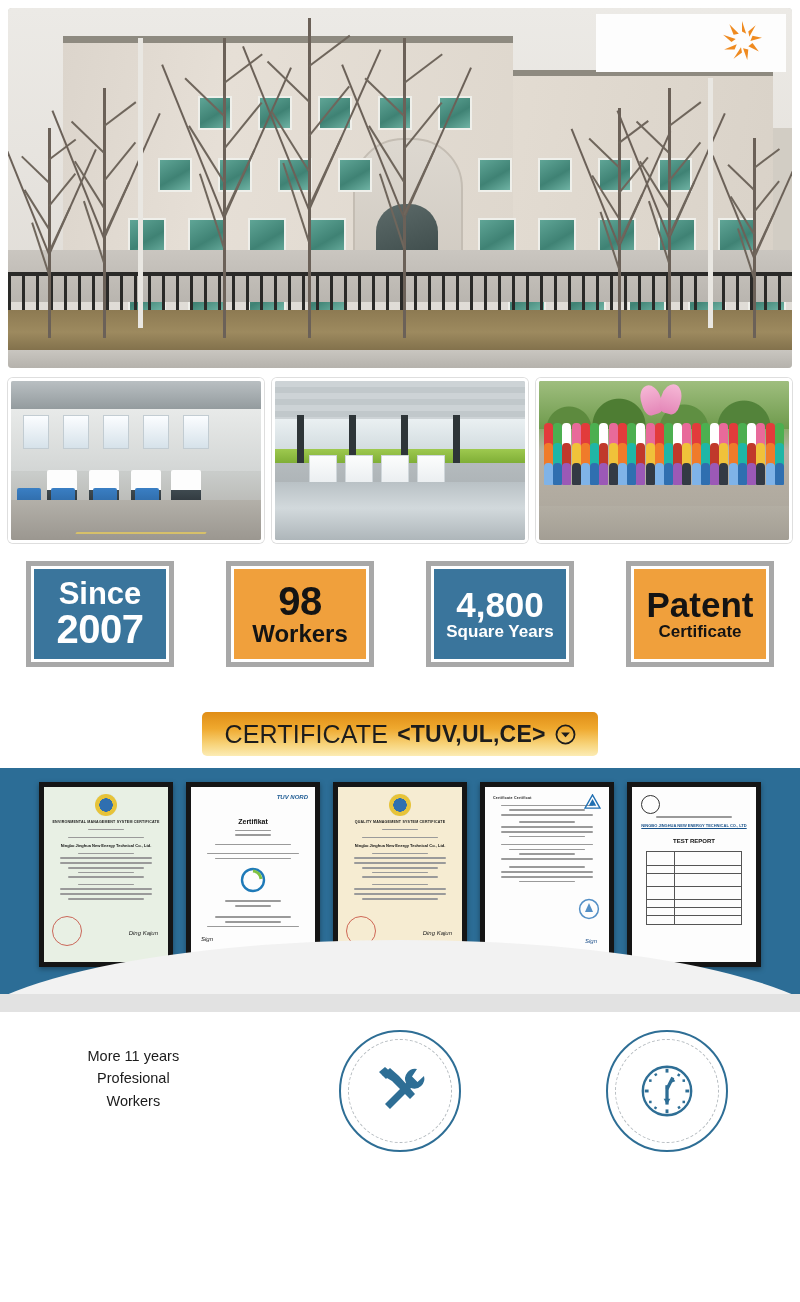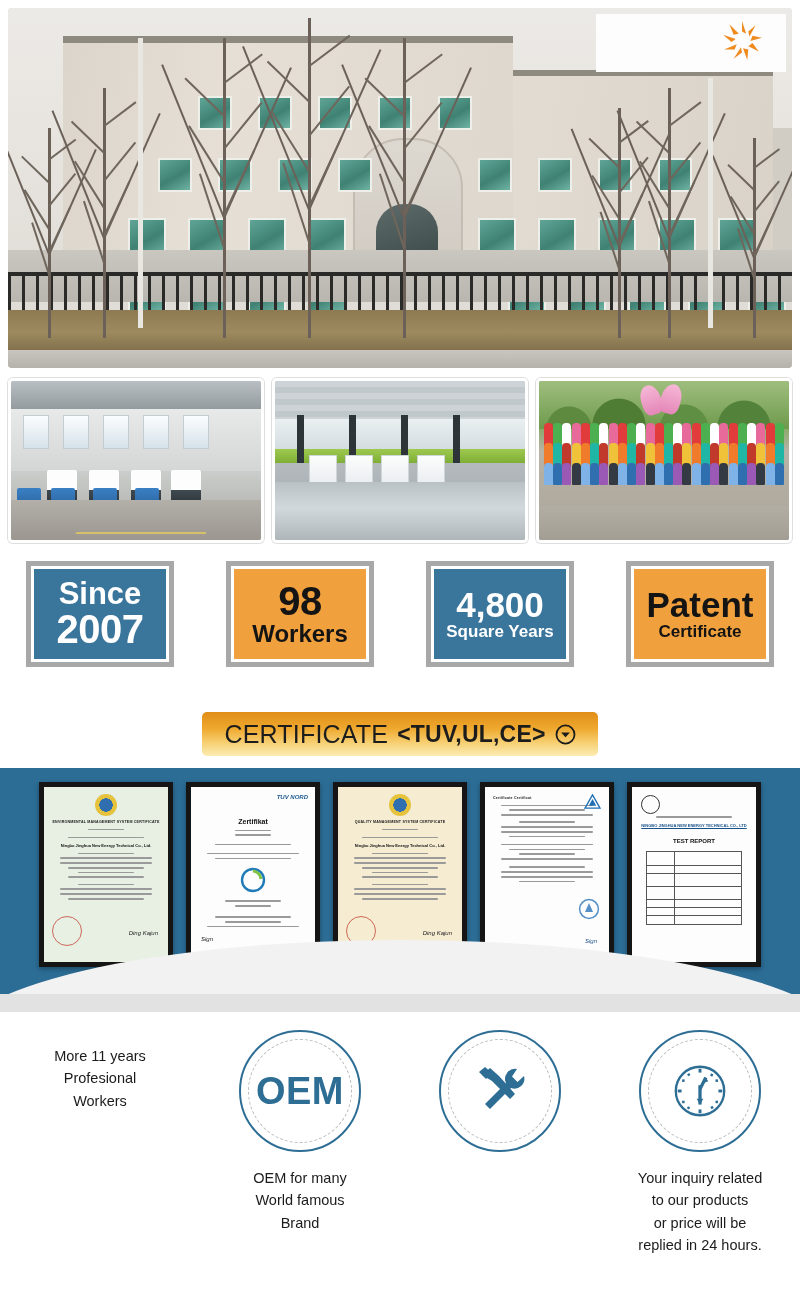--- a/index.html
+++ b/index.html
@@ -652,30 +652,20 @@
 <div class="features">
 
   <div class="feat">
     <div class="feat-txt">
       <div>More 11 years</div>
       <div>Profesional</div>
       <div>Workers</div>
     </div>
   </div>
 
-  <div class="feat">
-    <div class="circle">
-      <span class="c-oem">OEM</span>
-    </div>
-    <div class="feat-txt">
-      <div>OEM for many</div>
-      <div>World famous</div>
-      <div>Brand</div>
-    </div>
-  </div>
 
 
   <div class="feat">
     <div class="circle">
       <svg width="64" height="64" viewBox="0 0 64 64">
         <g fill="#2e6e95">
           <path d="M14 16 L22 9 L31 17 L40 27 L47 35 L42 40 L34 32 L24 22 Z"></path>
           <path d="M11 13 L17 8 L24 14 L18 20 Z"></path>
           <path d="M49 10 A10 10 0 0 0 38 24 L17 45 L22 50 L43 29
                    A10 10 0 0 0 56 17 L49.5 23 L44 17.5 Z"></path>
@@ -701,21 +691,15 @@
             <rect x="48" y="20" width="2.6" height="2.6"></rect>
           <rect x="13.5" y="42" width="2.6" height="2.6"></rect>
             <rect x="48" y="42" width="2.6" height="2.6"></rect>
         </g>
         <path d="M32 46 L32 26" stroke="#2e6e95" stroke-width="3.4"></path>
         <path d="M32 46 L28.5 40 L35.5 40 Z" fill="#2e6e95"></path>
         <path d="M32 30 L38 18" stroke="#2e6e95" stroke-width="3.4"></path>
         <path d="M38 18 L35 24 L40.5 22 Z" fill="#2e6e95"></path>
       </svg>
     </div>
-    <div class="feat-txt">
-      <div>Your inquiry related</div>
-      <div>to our products</div>
-      <div>or price will be</div>
-      <div>replied in 24 hours.</div>
-    </div>
   </div>
 
 </div>
 
 </body></html>

